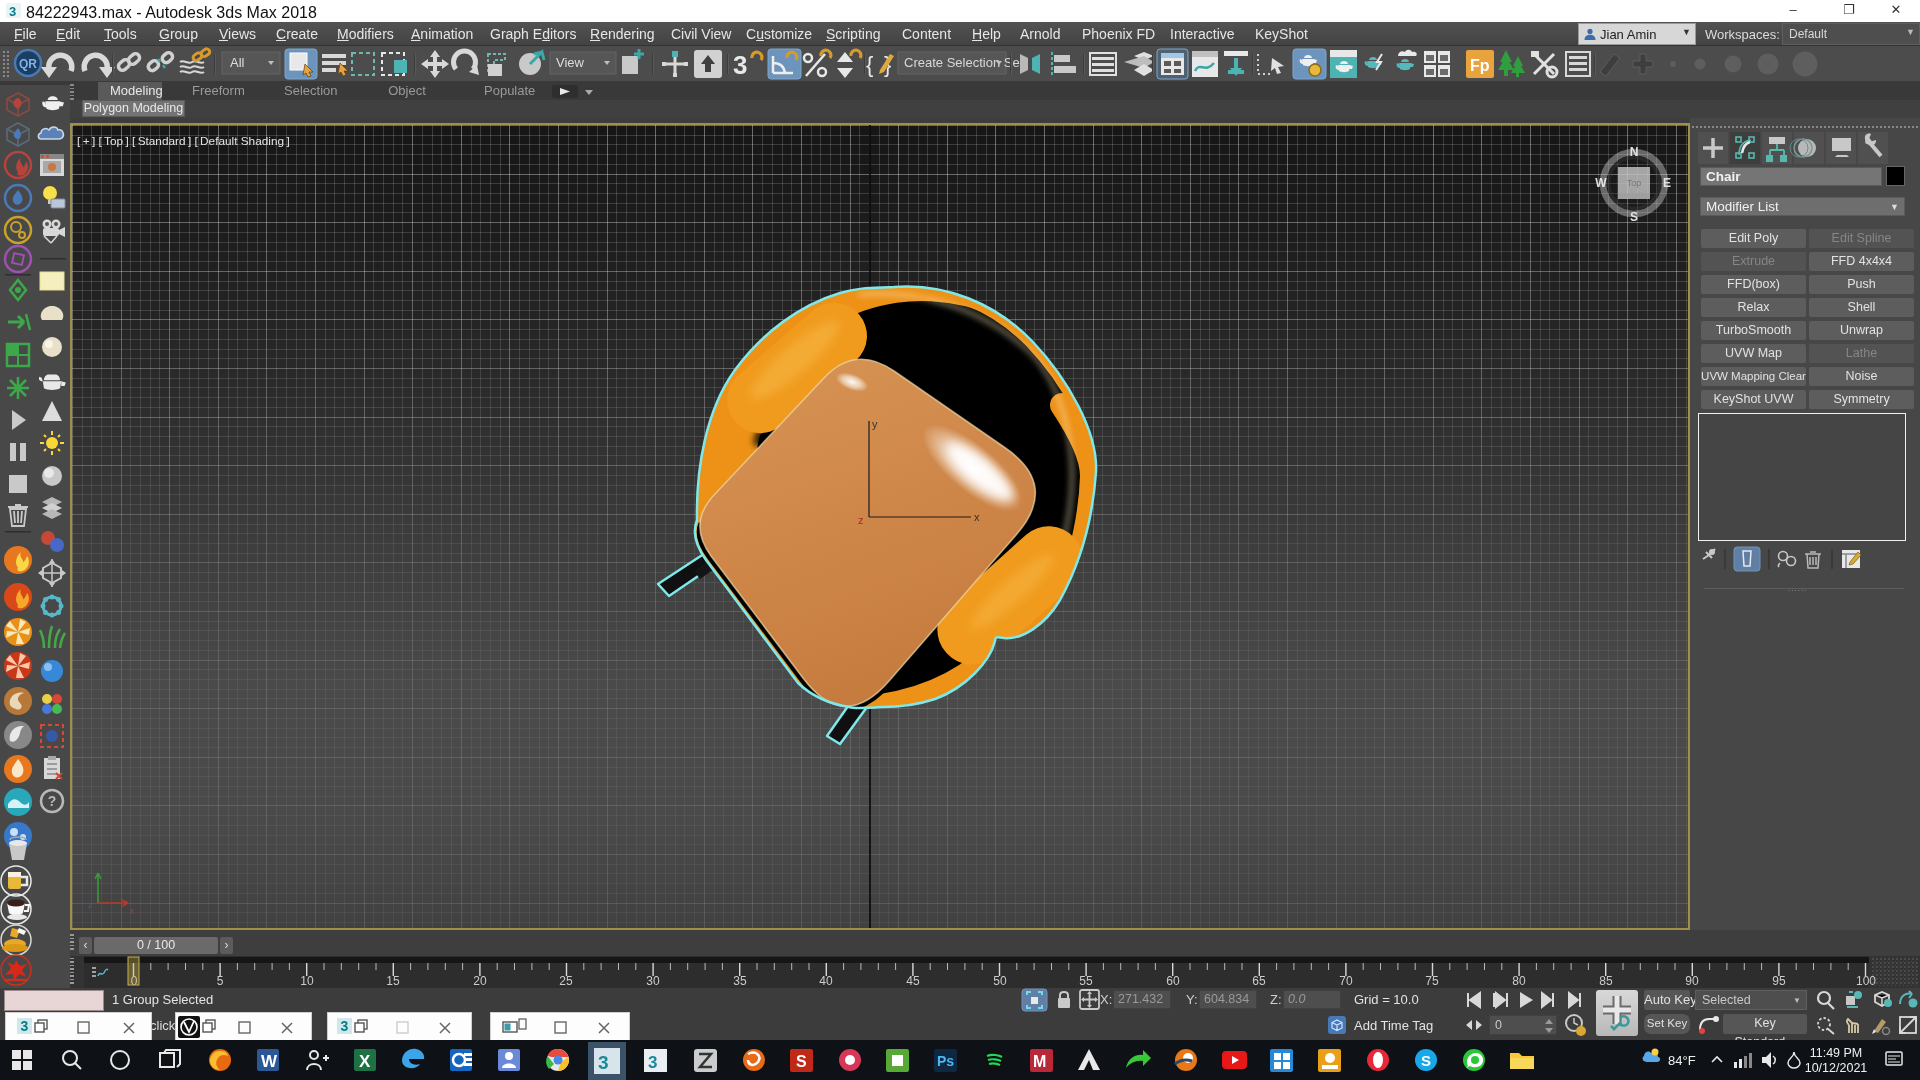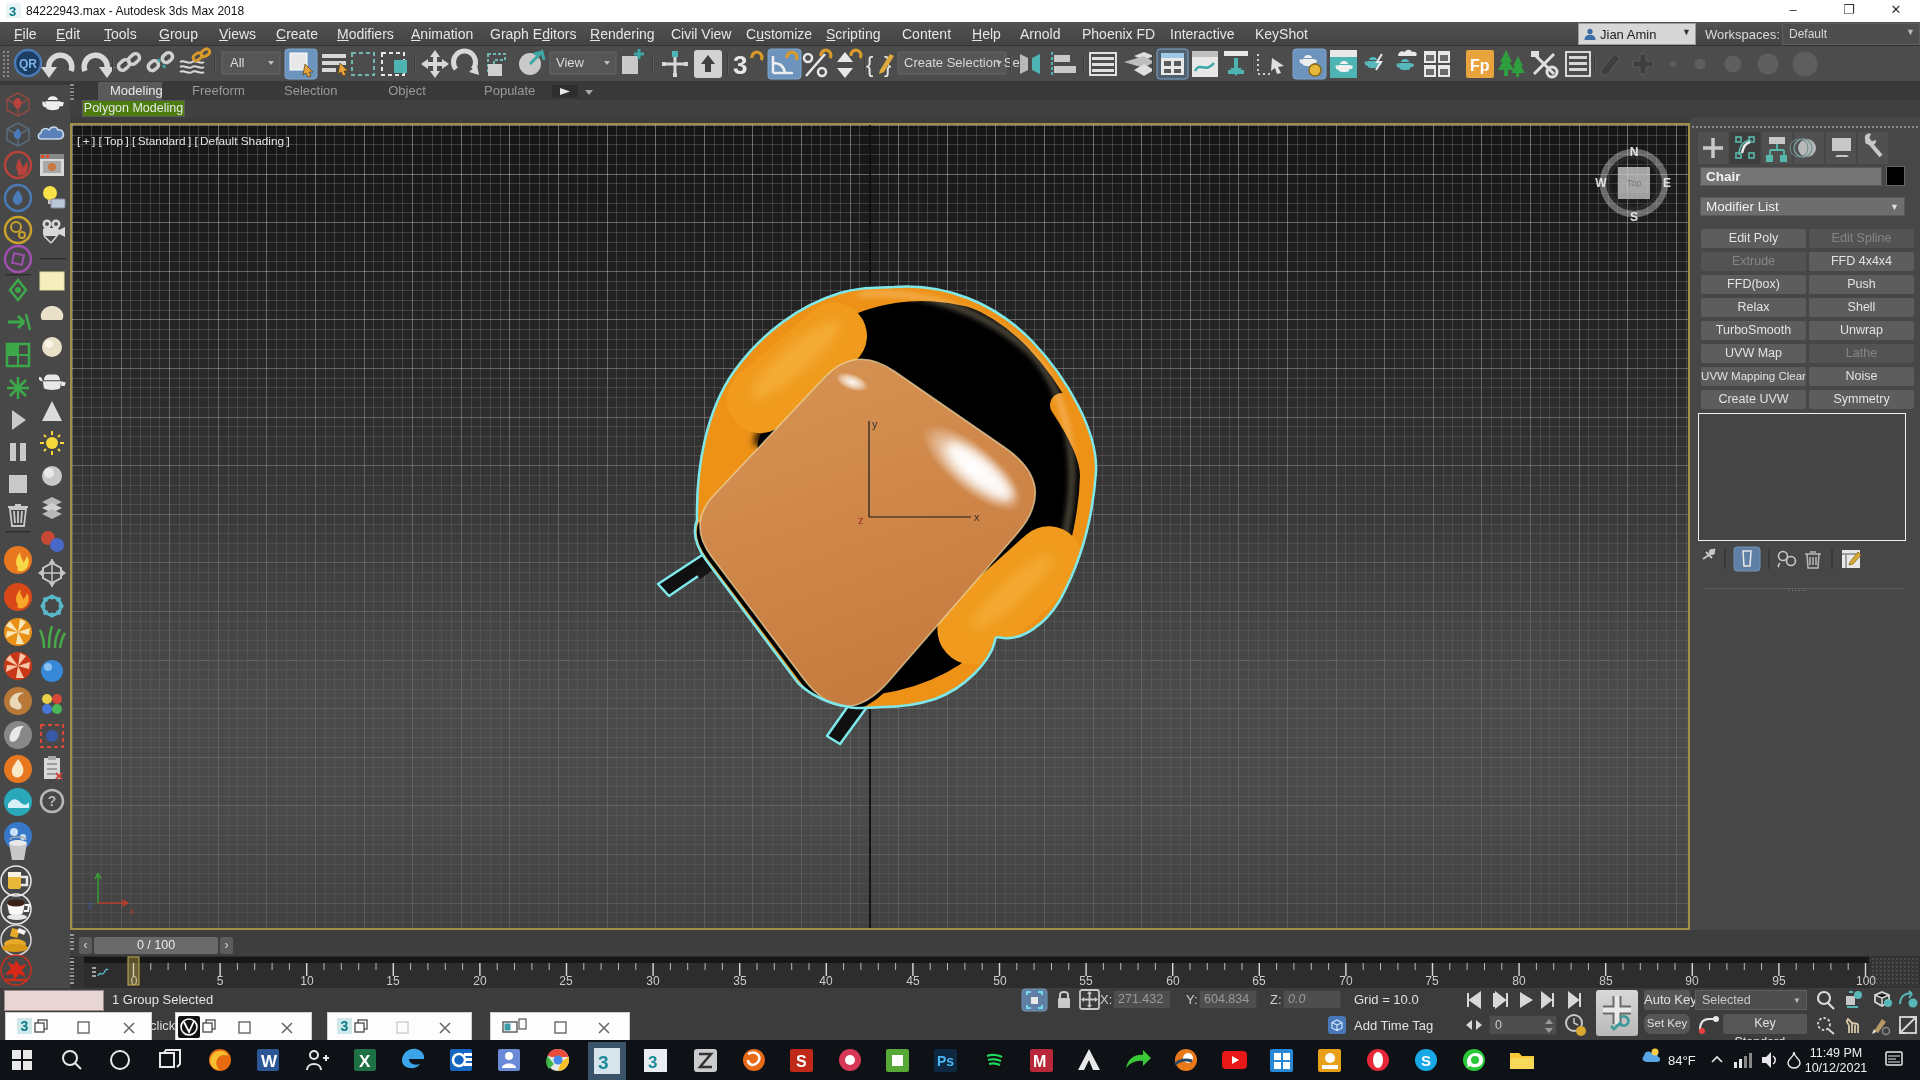--- a/index.html
+++ b/index.html
@@ -1,35 +1,35 @@
 <!DOCTYPE html>
 <html><head>
 <meta charset="utf-8">
 <style>
 * { margin:0; padding:0; box-sizing:border-box; }
 html,body { width:1920px; height:1080px; overflow:hidden; background:#3d3d3d;
   font-family:"Liberation Sans",sans-serif; }
 .abs { position:absolute; }
 
 #titlebar { left:0; top:0; width:1920px; height:22px; background:#ffffff; color:#1a1a1a; }
-#titlebar .ttl { position:absolute; left:26px; top:4px; font-size:12px; color:#111; }
+#titlebar .ttl { position:absolute; left:26px; top:4px; font-size:16px; color:#111; }
 .winbtn { position:absolute; top:0; width:14px; height:18px; color:#333; font-size:13px; text-align:center; }
 
 #menubar { left:0; top:22px; width:1920px; height:24px;
   background:linear-gradient(#525252,#434343); border-bottom:1px solid #333;}
 .menu { position:absolute; top:4px; font-size:14px; color:#e6e6e6; }
 .menu u { text-decoration:underline; }
 
 #toolbar { left:0; top:46px; width:1920px; height:36px; background:#4c4c4c; border-bottom:1px solid #3a3a3a; }
 
 #ribbonrow { left:0; top:82px; width:1920px; height:18px; background:#393939; }
 .rtab { position:absolute; top:0; height:18px; font-size:13px; color:#9a9a9a; text-align:center; line-height:18px;padding-left:12px; }
 .rtab.sel { background:#5a5a5a; color:#e8e8e8; }
 #polyrow { left:0; top:100px; width:1920px; height:18px; background:#404040; }
-#polytab { position:absolute; left:82px; top:0px; width:103px; height:17px; background:#4d7c0f;
+#polytab { position:absolute; left:82px; top:0px; width:103px; height:17px; background:#737373;
   border:1px solid #5a5a5a; color:#e8e8e8; font-size:12.5px; text-align:center; line-height:15px; white-space:nowrap;}
 
 #lefttools { left:0; top:85px; width:70px; height:903px; background:#484848; }
 
 #viewport { left:70px; top:123px; width:1620px; height:807px; border:2px solid #a08f49;
   background:linear-gradient(180deg,#161616 0%,#1d1d1d 14%,#2a2a2a 32%,#3d3d3d 52%,#4a4a4a 70%,#4a4a4a 86%,#414141 100%); }
 #grid { position:absolute; left:0; top:0; width:100%; height:100%;
   background:
    repeating-linear-gradient(to right, rgba(255,255,255,0.24) 0 1px, transparent 1px 48.6px),
    repeating-linear-gradient(to bottom, rgba(255,255,255,0.24) 0 1px, transparent 1px 48.6px),
@@ -805,21 +805,21 @@
   <div class="cbtn" style="left:11px;top:157px;">FFD(box)</div>
     <div class="cbtn" style="left:119px;top:157px;">Push</div>
   <div class="cbtn" style="left:11px;top:180px;">Relax</div>
     <div class="cbtn" style="left:119px;top:180px;">Shell</div>
   <div class="cbtn" style="left:11px;top:203px;">TurboSmooth</div>
     <div class="cbtn" style="left:119px;top:203px;">Unwrap</div>
   <div class="cbtn" style="left:11px;top:226px;">UVW Map</div>
     <div class="cbtn dis" style="left:119px;top:226px;">Lathe</div>
   <div class="cbtn" style="left:11px;top:249px;font-size:11.5px;">UVW Mapping Clear</div>
     <div class="cbtn" style="left:119px;top:249px;">Noise</div>
-  <div class="cbtn" style="left:11px;top:272px;">Create UVW</div>
+  <div class="cbtn" style="left:11px;top:272px;">KeyShot UVW</div>
     <div class="cbtn" style="left:119px;top:272px;">Symmetry</div>
 
   <div style="position:absolute;left:8px;top:295px;width:208px;height:128px;background:#454545;border:1px solid #f0f0f0;"></div>
 
   <svg width="230" height="30" style="position:absolute;left:0;top:428px;">
     <path d="M16 6 L22 12 M13 13 L19 9 M19 9 L25 3" stroke="#c8c8c8" stroke-width="2" fill="none"></path>
     <circle cx="22" cy="6" r="3" fill="#c8c8c8"></circle>
     <rect x="34" y="3" width="2" height="20" fill="#393939"></rect>
     <rect x="44" y="1" width="26" height="24" rx="3" fill="#5f7fa5" stroke="#7593b5"></rect>
     <path d="M53 5 L61 5 L60 20 L54 20 Z" fill="none" stroke="#e8e8e8" stroke-width="1.5"></path>

